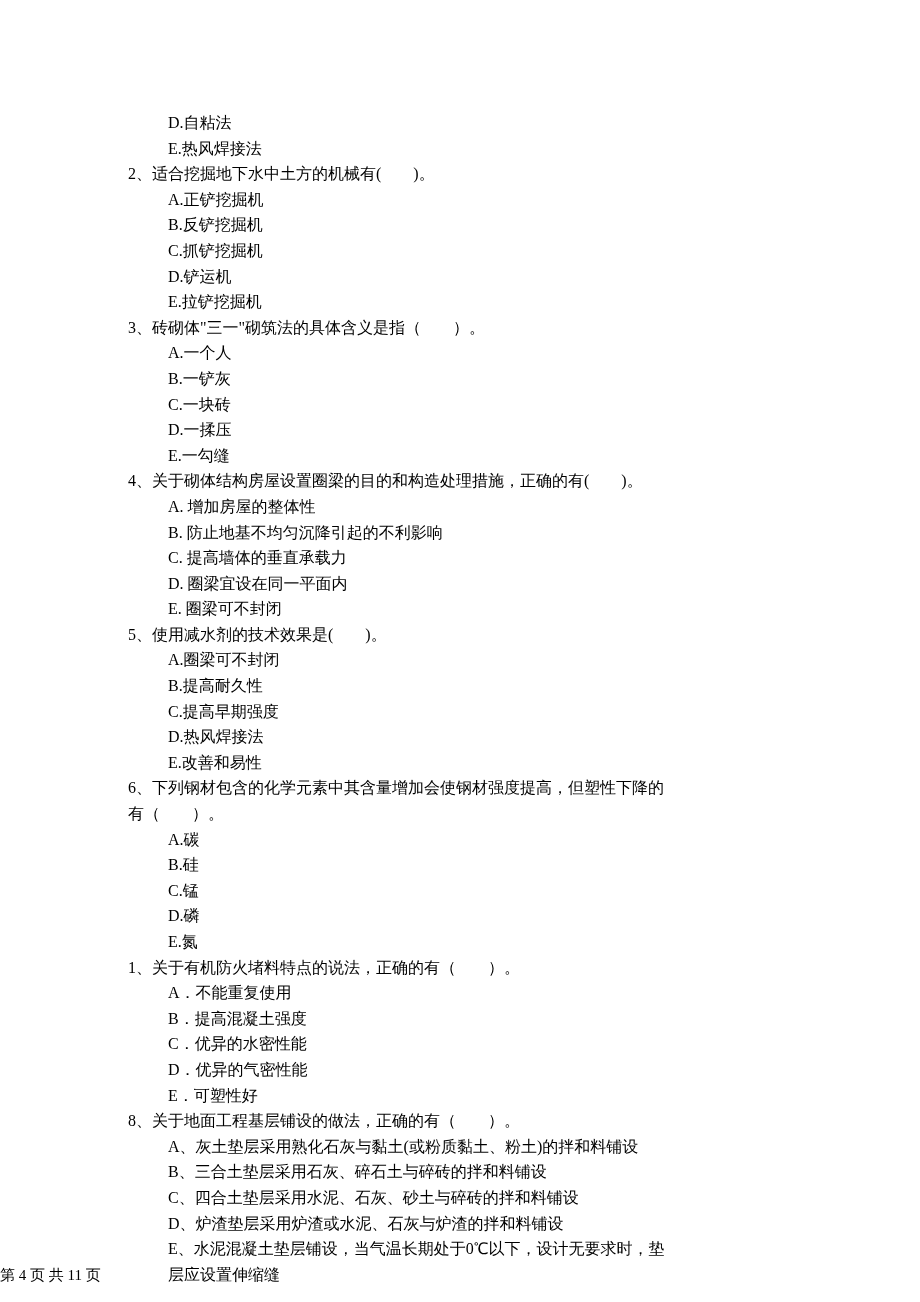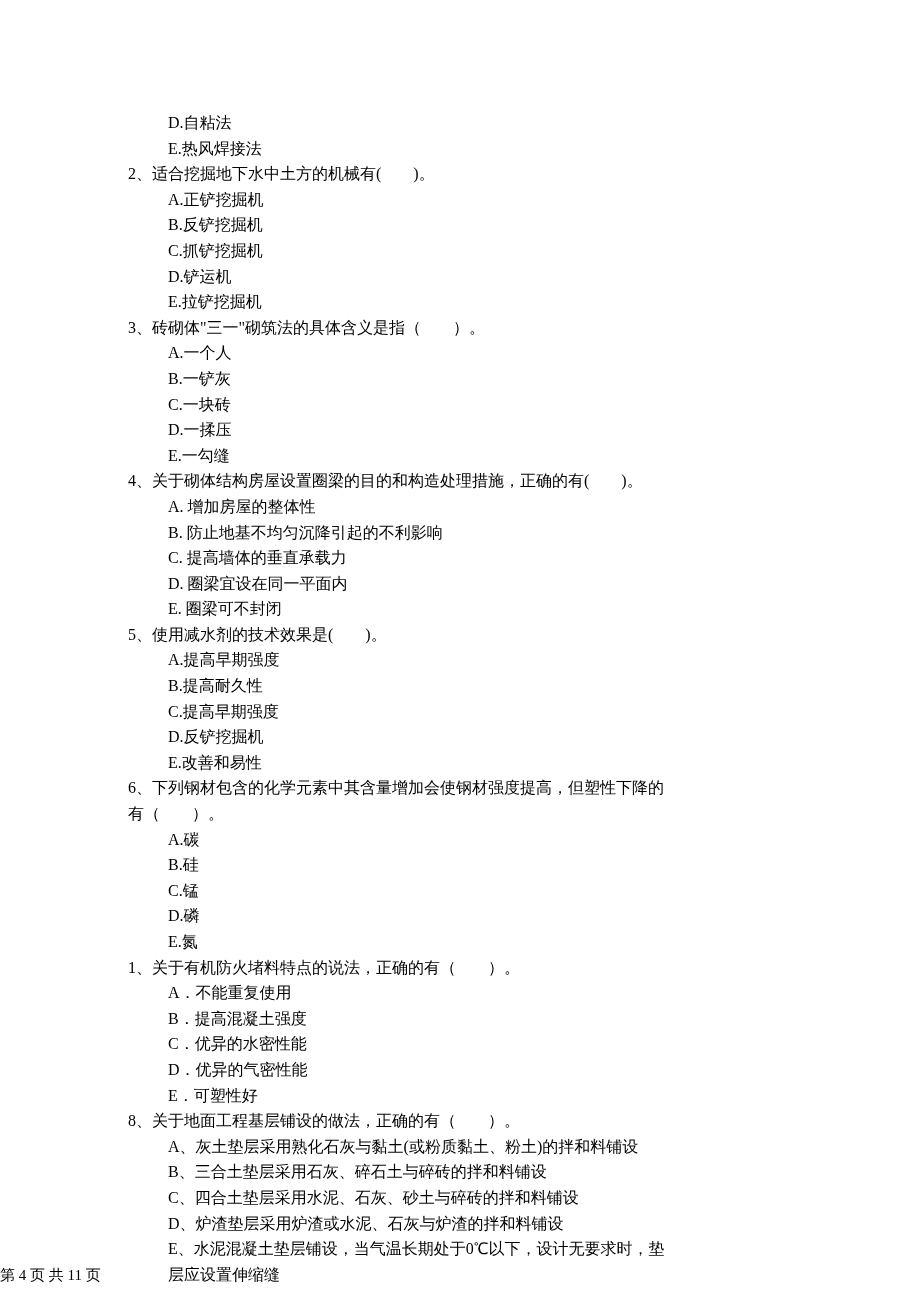--- a/index.html
+++ b/index.html
@@ -51,24 +51,24 @@
       <div class="option">C.一块砖</div>
       <div class="option">D.一揉压</div>
       <div class="option">E.一勾缝</div>
       <div class="question">4、关于砌体结构房屋设置圈梁的目的和构造处理措施，正确的有(　　)。</div>
       <div class="option">A. 增加房屋的整体性</div>
       <div class="option">B. 防止地基不均匀沉降引起的不利影响</div>
       <div class="option">C. 提高墙体的垂直承载力</div>
       <div class="option">D. 圈梁宜设在同一平面内</div>
       <div class="option">E. 圈梁可不封闭</div>
       <div class="question">5、使用减水剂的技术效果是(　　)。</div>
-      <div class="option">A.提高早期强度</div>
+      <div class="option">A.圈梁可不封闭</div>
       <div class="option">B.提高耐久性</div>
       <div class="option">C.提高早期强度</div>
-      <div class="option">D.反铲挖掘机</div>
+      <div class="option">D.热风焊接法</div>
       <div class="option">E.改善和易性</div>
       <div class="question">6、下列钢材包含的化学元素中其含量增加会使钢材强度提高，但塑性下降的有（　　）。</div>
       <div class="option">A.碳</div>
       <div class="option">B.硅</div>
       <div class="option">C.锰</div>
       <div class="option">D.磷</div>
       <div class="option">E.氮</div>
       <div class="question">1、关于有机防火堵料特点的说法，正确的有（　　）。</div>
       <div class="option">A．不能重复使用</div>
       <div class="option">B．提高混凝土强度</div>

